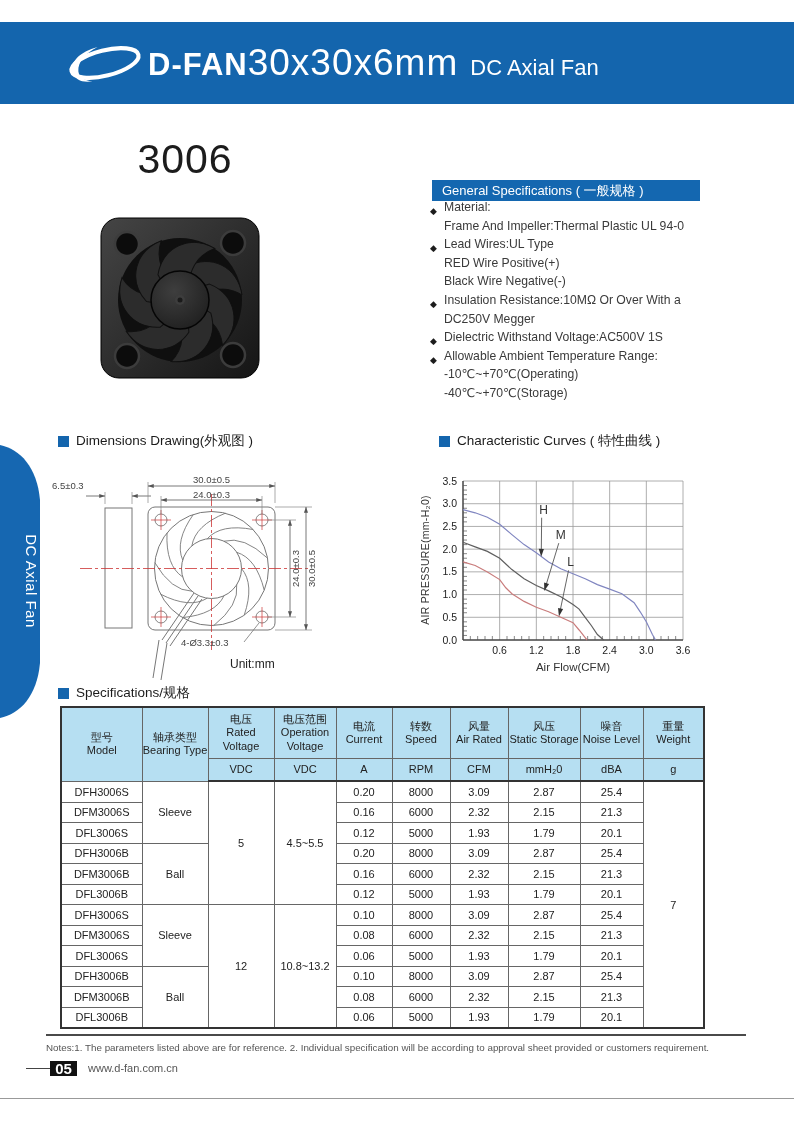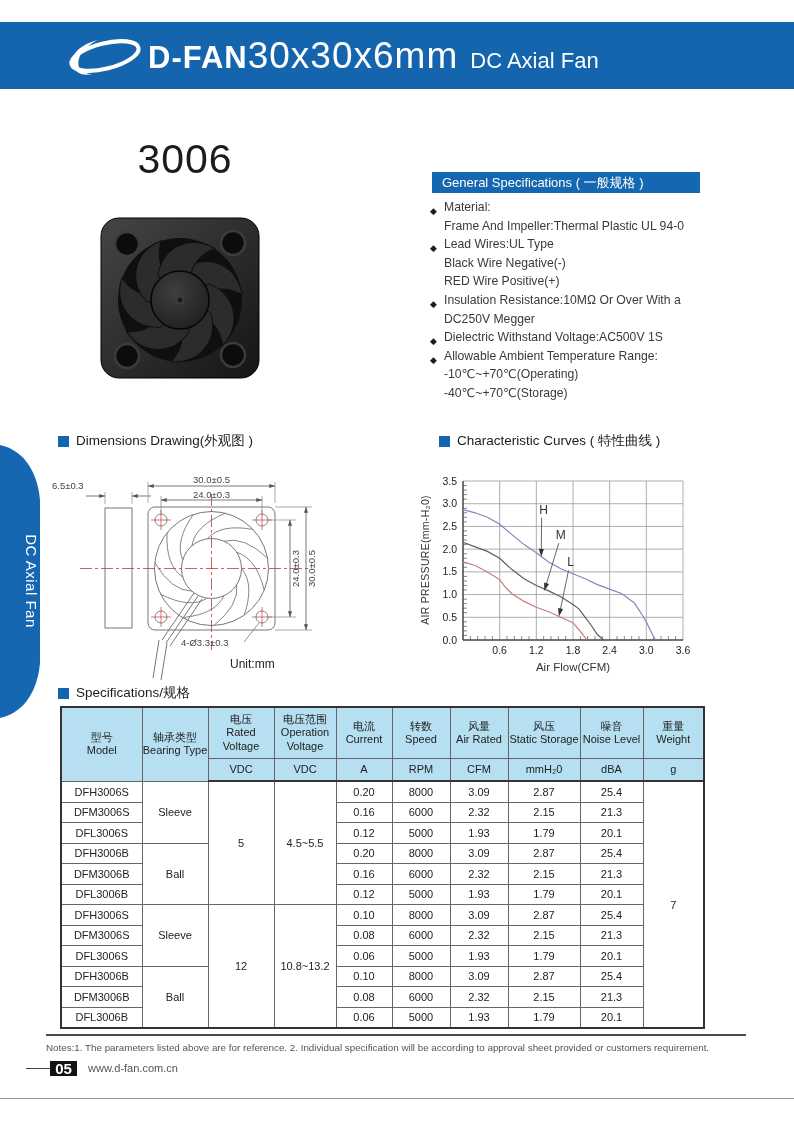--- a/index.html
+++ b/index.html
@@ -1,38 +1,38 @@
 <!DOCTYPE html>
 <html><head>
 <meta charset="utf-8">
 <style>
   html,body{margin:0;padding:0;background:#fff;}
   .page{position:relative;width:794px;height:1123px;background:#fff;overflow:hidden;
         font-family:"Liberation Sans","DejaVu Sans",sans-serif;}
 
   
-  .topbar{position:absolute;left:0;top:22px;width:794px;height:67px;background:#1465ad;
+  .topbar{position:absolute;left:0;top:22px;width:794px;height:82px;background:#1465ad;
           display:flex;align-items:center;}
   .logo-svg{margin-left:64px;width:82px;height:52px;flex:0 0 auto;}
   .titles{display:flex;align-items:baseline;color:#fff;}
   .brand{font-size:31px;font-weight:bold;letter-spacing:1px;margin-left:2px;}
   .size{font-size:37px;font-weight:400;letter-spacing:1px;}
   .product{font-size:22px;margin-left:12px;}
 
   
   .side-tab{position:absolute;left:0;top:445px;width:44px;height:273px;}
   .side-tab text{fill:#fff;font-size:15px;letter-spacing:.5px;font-family:"Liberation Sans",sans-serif;}
 
   
   .model-title{position:absolute;left:118px;top:136px;width:134px;text-align:center;
                font-size:41px;color:#1c1c1c;letter-spacing:1px;}
   .fan-photo{position:absolute;left:97px;top:210px;width:166px;height:178px;}
 
   
-  .genspec-bar{position:absolute;left:432px;top:172px;width:268px;height:21px;background:#1467b0;
+  .genspec-bar{position:absolute;left:432px;top:180px;width:268px;height:21px;background:#1467b0;
                color:#fff;font-size:13px;line-height:21px;padding-left:10px;box-sizing:border-box;}
   .genspec-list{position:absolute;left:430px;top:198px;width:330px;margin:0;padding:0;list-style:none;}
   .genspec-list li{position:relative;padding-left:14px;line-height:18.6px;font-size:12.2px;color:#3a3a3a;}
   .genspec-list li .blt{position:absolute;left:0;top:4px;font-size:9px;color:#1c1c1c;}
 
   
   .sec{position:absolute;display:flex;align-items:center;gap:7px;font-size:13.5px;color:#1b1b1b;}
   .sec .sq{width:11px;height:11px;background:#1465ad;flex:0 0 auto;}
   .sec-dims{left:58px;top:432px;text-align:right;}
   .sec-curves{left:426px;top:432px;padding-left:13px;}
@@ -122,22 +122,22 @@
     <circle cx="83" cy="90" r="29" fill="url(#hubg)" stroke="#050505" stroke-width="1.5"></circle>
     <circle cx="83" cy="90" r="5" fill="#3d3d3d"></circle>
     <circle cx="83" cy="90" r="2.5" fill="#1a1a1a"></circle>
   </svg>
 
   <div class="genspec-bar">General Specifications ( 一般规格 )</div>
   <ul class="genspec-list" id="genspec-list">
       <li><span class="blt">◆</span>Material:</li>
       <li>Frame And Impeller:Thermal Plastic UL 94-0</li>
       <li><span class="blt">◆</span>Lead Wires:UL Type</li>
+      <li>RED Wire Positive(+)</li>
       <li>Black Wire Negative(-)</li>
-      <li>RED Wire Positive(+)</li>
       <li><span class="blt">◆</span>Insulation Resistance:10MΩ Or Over With a</li>
       <li>DC250V Megger</li>
       <li><span class="blt">◆</span>Dielectric Withstand Voltage:AC500V 1S</li>
       <li><span class="blt">◆</span>Allowable Ambient Temperature Range:</li>
       <li>-10℃~+70℃(Operating)</li>
       <li>-40℃~+70℃(Storage)</li>
     </ul>
 
   <div class="sec sec-dims">
     <span class="sq"></span>

